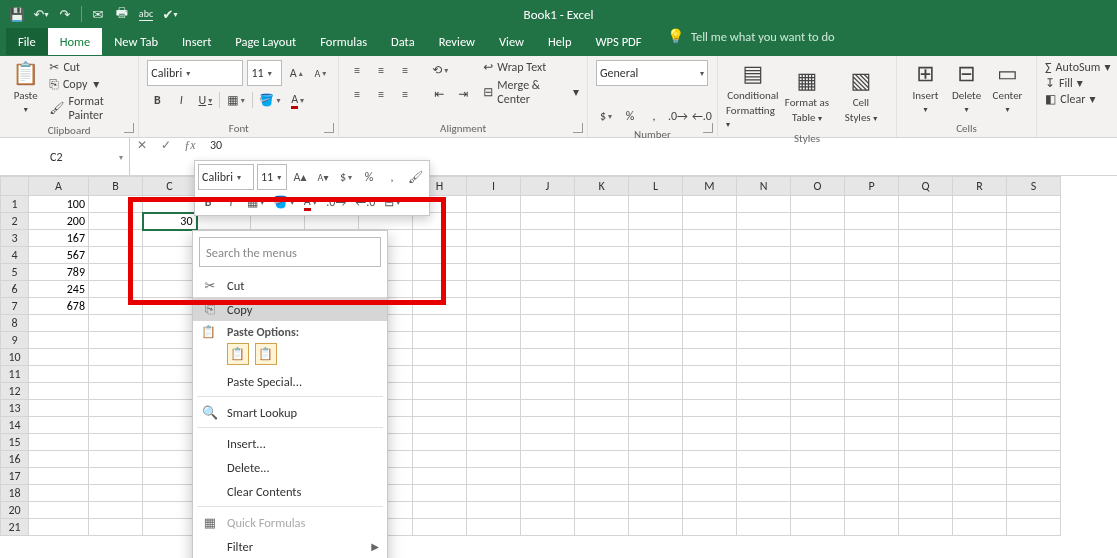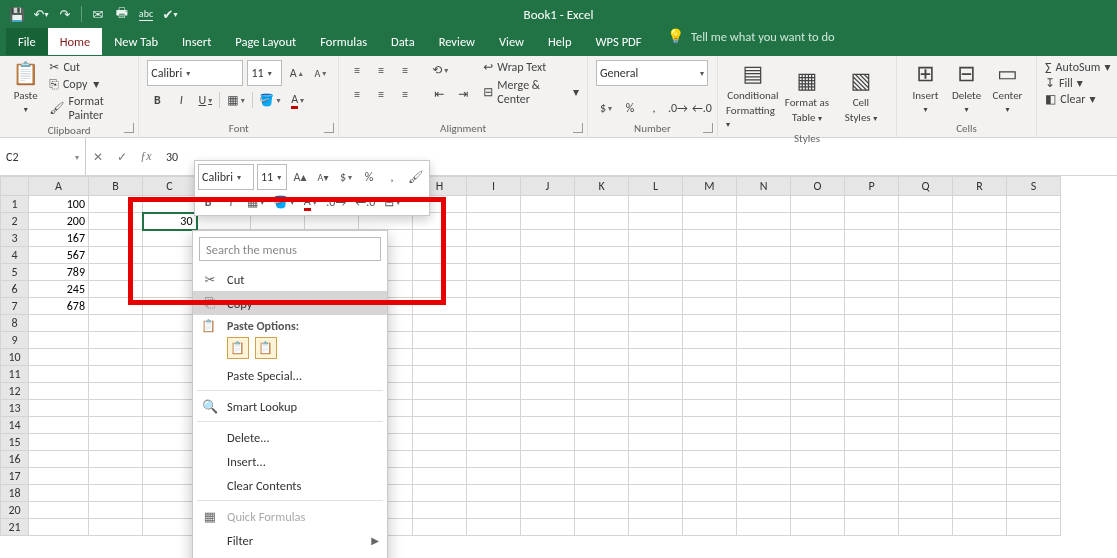--- a/index.html
+++ b/index.html
@@ -9,40 +9,40 @@
   .titlebar { background: #217346; height: 28px; display: flex; align-items: center; color: #fff; position: relative; }
   .qat { display: flex; gap: 2px; align-items: center; padding-left: 6px; }
   .qat .qat-btn { width: 22px; height: 22px; display:flex; align-items:center; justify-content:center; color:#fff; font-size:13px; opacity:.9;}
   .qat .sep { width:1px; height:16px; background:rgba(255,255,255,.3); margin:0 3px;}
   .title { position:absolute; left:50%; transform:translateX(-50%); font-size:13px; color:#fff; }
 
   
   .tabs { background:#217346; height:28px; display:flex; align-items:flex-start; color:#fff; padding-left:6px;}
   .tab { padding:6px 12px 6px; font-size:12.5px; cursor:pointer; }
   .tab.file { background:#176237; color:#fff; }
-  .tab.active { background:#fff; color:#7f1d1d; }
+  .tab.active { background:#fff; color:#15803d; }
   .tellme-wrap { display:flex; align-items:center; gap:6px; margin-left:14px; color:#cfe8da; font-size:12.5px;}
   .tellme-wrap .bulb { font-size:14px;}
 
   
   .ribbon { background:#f3f2f1; border-bottom:1px solid #d5d5d5; height:82px; display:flex; }
   .group { border-right:1px solid #e1e1e1; padding:4px 8px 2px; display:flex; flex-direction:column; justify-content:space-between; position:relative;}
   .group .glabel { text-align:center; font-size:11px; color:#666; padding-top:2px;}
   .group .dialoglauncher { position:absolute; right:4px; bottom:4px; width:10px; height:10px; border:1px solid #9a9a9a; border-top:none; border-left:none; }
   .row { display:flex; align-items:center; gap:4px; }
   .smallbtn { height:20px; min-width:20px; padding:0 3px; display:flex; align-items:center; justify-content:center; color:#444; font-size:12px;}
   .smallbtn .dd { font-size:8px; color:#666; margin-left:2px;}
   .bigbtn { display:flex; flex-direction:column; align-items:center; justify-content:center; width:54px; color:#444; font-size:11px; gap:2px;}
   .bigbtn .ico { font-size:22px; }
   .bigbtn .dd { font-size:8px; }
   .combo { height:20px; background:#fff; border:1px solid #bbb; display:flex; align-items:center; padding:12px 3px; font-size:12px; color:#333;}
   .combo .dd { font-size:8px; margin-left:4px; color:#555;}
 
   
-  .formulabar { height:38px; border-bottom:1px solid #d5d5d5; display:flex; align-items:center; font-size:12px; color:#333;}
+  .formulabar { height:38px; border-bottom:1px solid #d5d5d5; display:flex; align-items:flex-start; font-size:12px; color:#333;padding-left:44px;}
   .namebox { width:86px; border-right:1px solid #ccc; padding:0 6px; height:100%; display:flex; align-items:center; justify-content:space-between;}
   .fb-btn { width:24px; text-align:center; color:#777;}
   .fx { font-style:italic; font-family:"Cambria Math", serif;}
   .fb-val { padding-left:8px; color:#333;}
 
   
   .gridwrap { position:relative; }
   table.grid { border-collapse: collapse; table-layout:fixed;}
   table.grid th, table.grid td { border:1px solid #d4d4d4; height:17px; font-size:12px; font-family:Calibri, sans-serif; }
   table.grid thead th { background:#e6e6e6; color:#333; font-weight:normal; text-align:center; height:19px;}
@@ -53,21 +53,21 @@
   .activecell { border:2px solid #217346 !important; position:relative;}
 
   
   .minitoolbar { position:absolute; left:194px; top:160px; background:#fff; border:1px solid #c8c8c8; box-shadow:0 4px 10px rgba(0,0,0,.2); padding:3px; display:flex; flex-direction:column; gap:2px;}
   .minitoolbar .row { gap:3px;}
   .minitoolbar .smallbtn { height:20px; min-width:20px; color:#555;}
   .minitoolbar .combo { height:20px;}
 
   
   .contextmenu { position:absolute; left:192px; top:230px; width:196px; background:#fff; border:1px solid #c8c8c8; box-shadow:0 6px 14px rgba(0,0,0,.25); font-size:12.5px; color:#333;}
-  .cm-search { margin:6px; height:24px; border:1px solid #bbb; display:flex; align-items:center; padding:0 6px; color:#888;}
+  .cm-search { margin:6px; height:30px; border:1px solid #bbb; display:flex; align-items:center; padding:0 6px; color:#888;}
   .cm-item { display:flex; align-items:center; height:24px; padding:0 8px 0 8px; gap:8px; position:relative;}
   .cm-item .ico { width:18px; text-align:center; color:#6b6b6b; font-size:13px;}
   .cm-item.hover { background:#d6d6d6;}
   .cm-item.disabled { color:#aaa; }
   .cm-item .sub { position:absolute; right:8px; font-size:10px; color:#666;}
   .cm-label { font-weight:bold; padding:4px 0 2px 34px; color:#555; font-size:12px;}
   .cm-sep { height:1px; background:#e0e0e0; margin:3px 4px;}
   .cm-pasteopts { display:flex; gap:6px; padding:2px 0 4px 34px;}
   .cm-pasteopts .po { width:22px; height:22px; border:1px solid #d0a24d; background:#fff4d6; display:flex; align-items:center; justify-content:center; font-size:12px;}
 
@@ -205,21 +205,21 @@
             <span>Merge &amp; Center</span>
             <span class="dd" style="margin-left:3px">▾</span>
           </div>
       </div>
     </div>
     <div class="glabel">Alignment</div>
     <div class="dialoglauncher"></div>
   </div>
 
   <div class="group" style="width:130px">
-    <div style="display:flex; flex-direction:column; gap:12px;">
+    <div style="display:flex; flex-direction:column; gap:20px;">
       <div class="combo" style="width:112px">
           <span>General</span>
           <span class="dd" style="margin-left:auto">▾</span>
         </div>
       <div class="row">
         <div class="smallbtn">$<span class="dd">▾</span></div>
         <div class="smallbtn">%</div>
         <div class="smallbtn">,</div>
         <div class="smallbtn">.0→</div>
         <div class="smallbtn">←.0</div>
@@ -851,25 +851,25 @@
       <span>Paste Special...</span>
     </div>
   <div class="cm-sep"></div>
   <div class="cm-item">
       <span class="ico">🔍</span>
       <span>Smart Lookup</span>
     </div>
   <div class="cm-sep"></div>
   <div class="cm-item">
       <span class="ico"></span>
-      <span>Delete...</span>
+      <span>Insert...</span>
     </div>
   <div class="cm-item">
       <span class="ico"></span>
-      <span>Insert...</span>
+      <span>Delete...</span>
     </div>
   <div class="cm-item">
       <span class="ico"></span>
       <span>Clear Contents</span>
     </div>
   <div class="cm-sep"></div>
   <div class="cm-item disabled">
       <span class="ico">▦</span>
       <span>Quick Formulas</span>
     </div>

